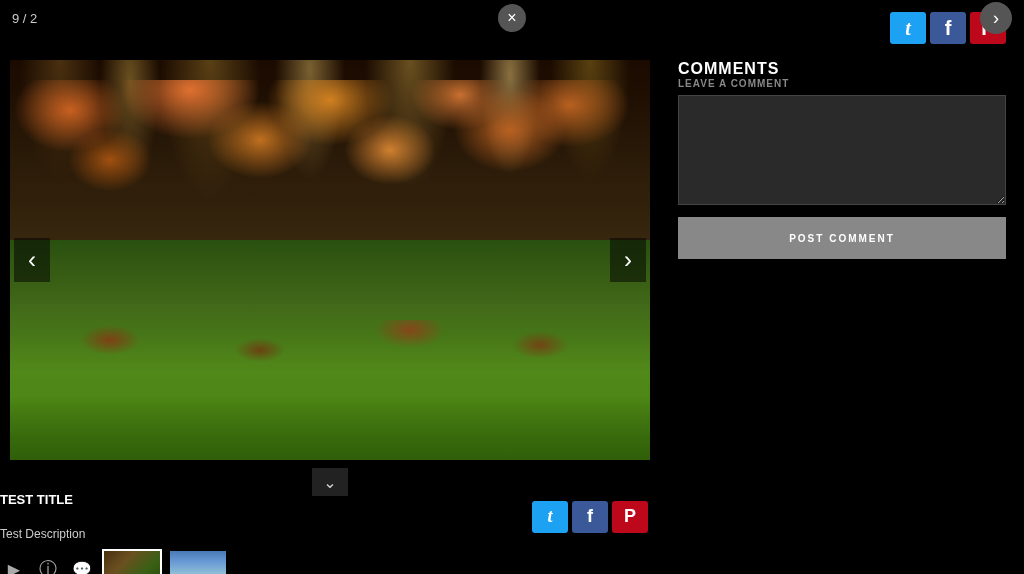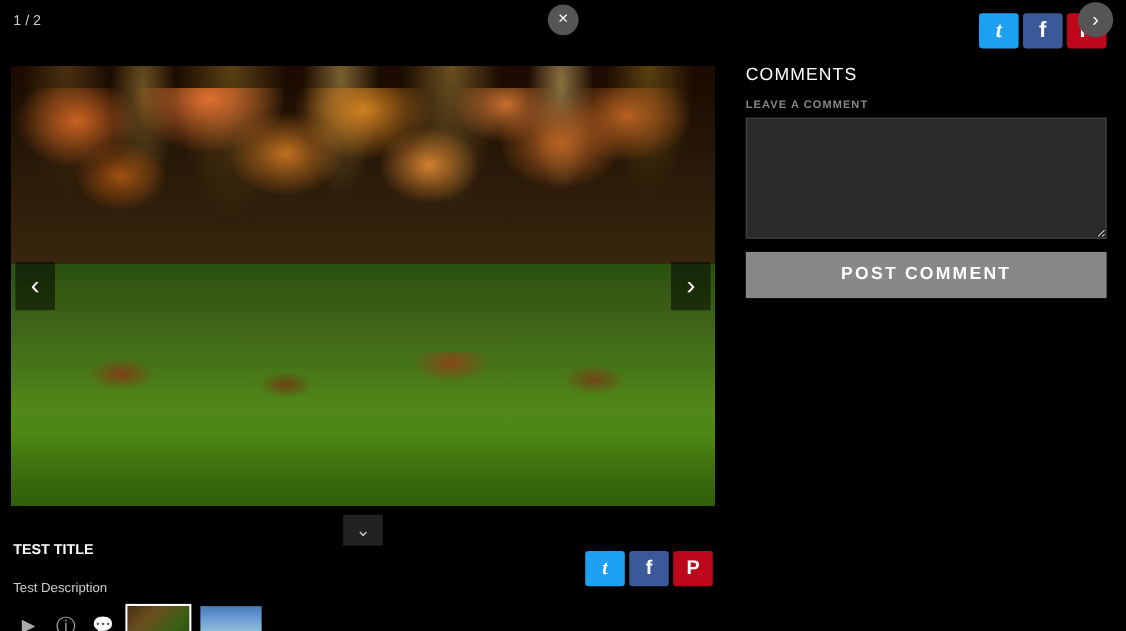--- a/index.html
+++ b/index.html
@@ -216,21 +216,21 @@
 
     
     .bottom-bar {
       position: absolute;
       bottom: 0;
       left: 0;
       width: 660px;
       height: 90px;
       display: flex;
       flex-direction: column;
-      padding: 8px 12px 4px 12px;
+      padding: 8px 12px 4px 0;
     }
     .title-area {
       display: flex;
       align-items: center;
       justify-content: space-between;
     }
     .title-text {
       font-size: 13px;
       font-weight: bold;
       color: #fff;
@@ -311,23 +311,23 @@
       font-weight: bold;
       border: none;
       border-radius: 3px;
     }
     .twitter-btn { background: #1da1f2; color: #fff; }
     .facebook-btn { background: #3b5998; color: #fff; }
     .pinterest-btn { background: #bd081c; color: #fff; }
 
     .comments-label {
       font-size: 16px;
-      font-weight: normal;
-      color: #fff;
-      margin-bottom: 12px;
+      font-weight: bold;
+      color: #fff;
+      margin-bottom: 0;
       letter-spacing: 1px;
     }
     .leave-comment-label {
       font-size: 10px;
       color: #888;
       letter-spacing: 1px;
       margin-bottom: 6px;
       text-transform: uppercase;
       font-weight: bold;
     }
@@ -341,32 +341,32 @@
       padding: 8px;
       font-size: 13px;
       margin-bottom: 12px;
     }
     .post-comment-btn {
       width: 100%;
       height: 42px;
       background: #888;
       color: #fff;
       border: none;
-      font-size: 16px;
+      font-size: 10px;
       font-weight: bold;
       letter-spacing: 2px;
       cursor: pointer;
       text-transform: uppercase;
     }
   </style>
 </head>
 <body>
 
 <div class="top-bar">
-  <span class="slide-counter">1 / 2</span>
+  <span class="slide-counter">9 / 2</span>
   <button class="close-btn">×</button>
   <button class="next-btn">›</button>
 </div>
 
 <div class="main-area">
   <div style="position:relative;">
     <div class="image-container">
       <div class="forest-bg">
         <div class="forest-sky"></div>
         <div class="forest-trees"></div>

